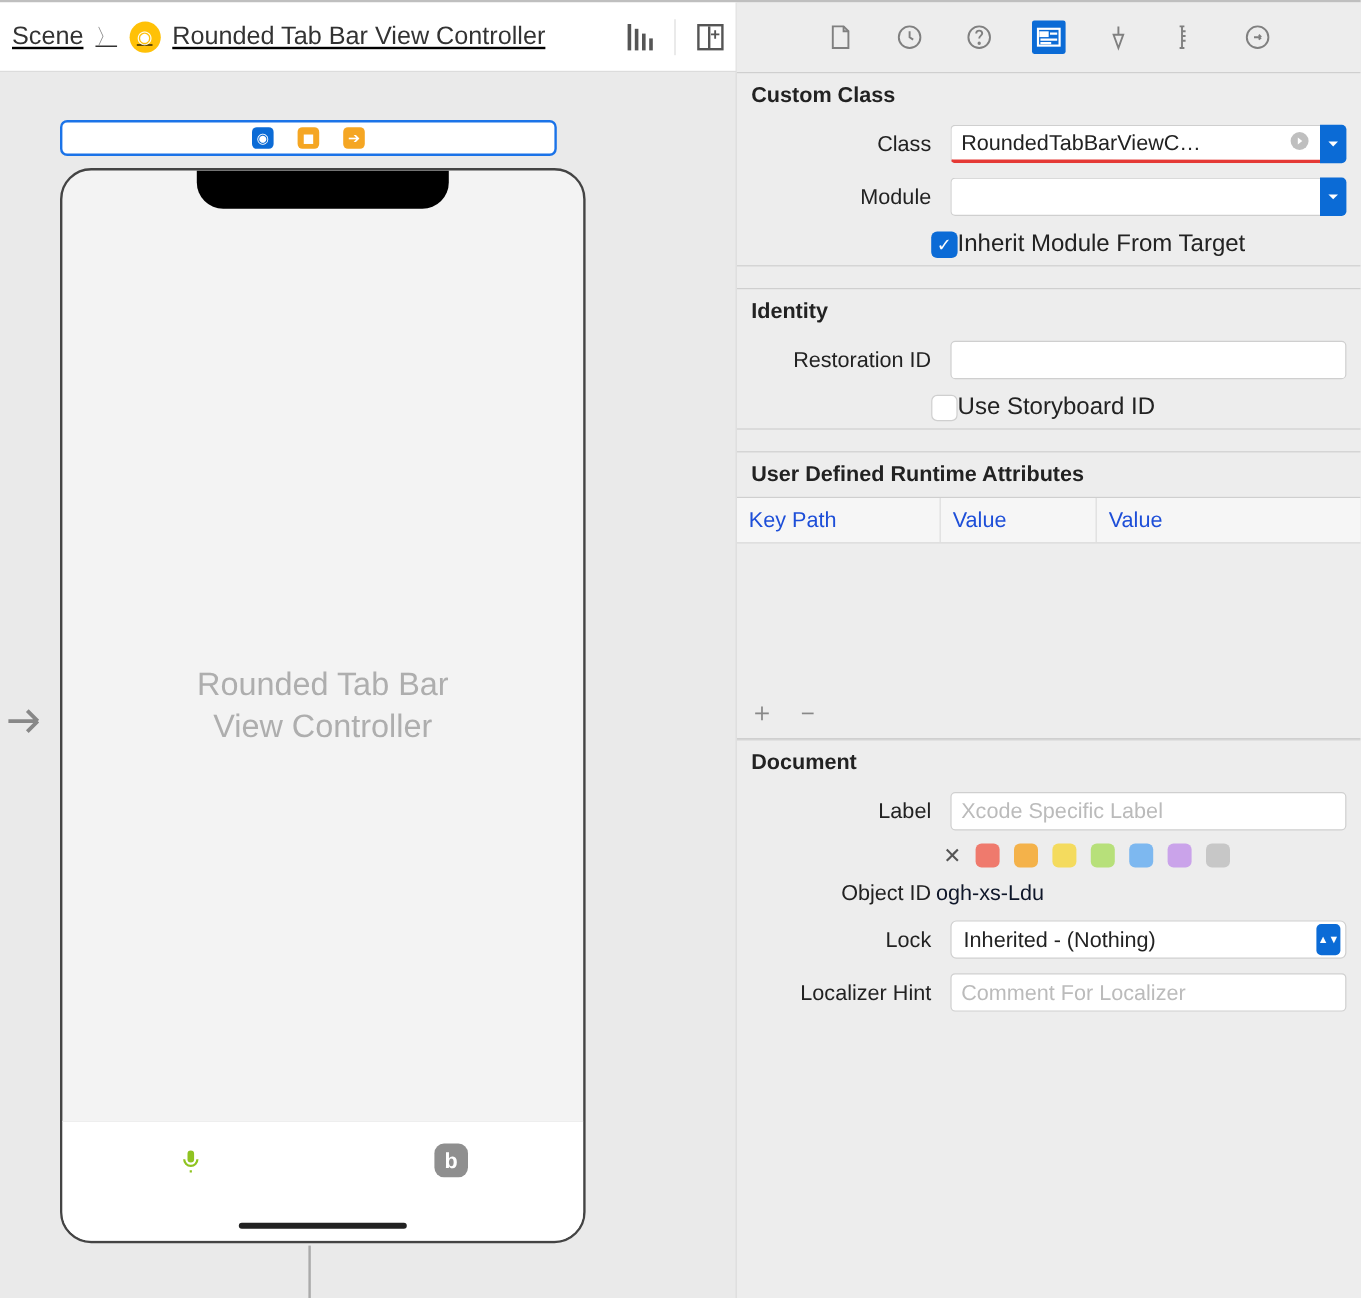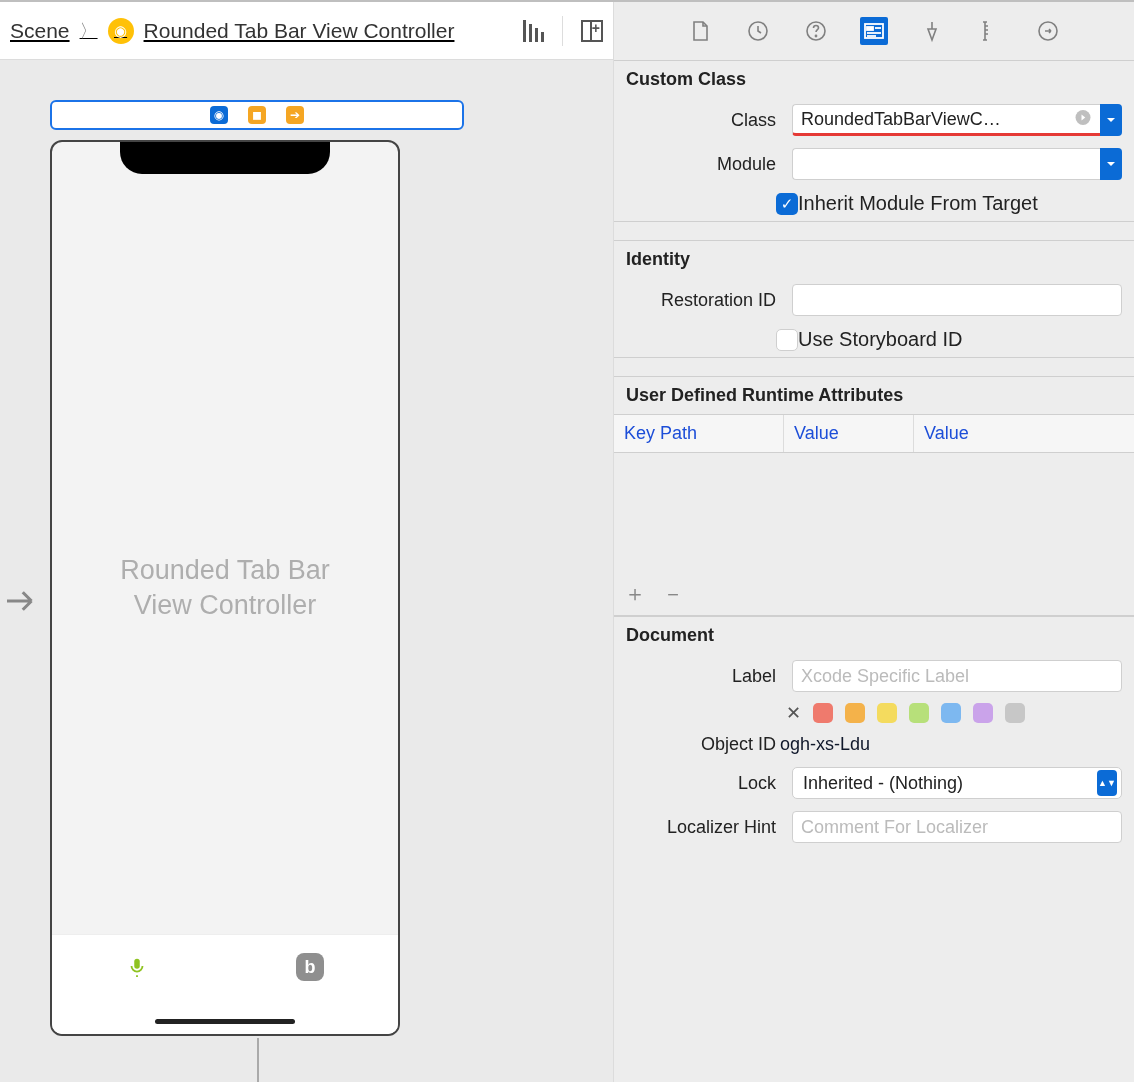--- a/index.html
+++ b/index.html
@@ -99,22 +99,22 @@
   background: #fff;
   border: 2px solid #1b73e8; border-radius: 6px;
   display:flex;align-items:center;justify-content:center;gap:20px;
 }
 .selection-bar .si{width:18px;height:18px;border-radius:4px;display:flex;align-items:center;justify-content:center;font-size:12px}
 .si1{background:#0b6bd6;color:#fff}
 .si2{background:#f5a623;color:#fff}
 .si3{background:#f5a623;color:#fff}
 
 .phone {
-  position:absolute; left:50px; top:80px; width:350px; height:896px;
-  background:#f3f3f3; border:2px solid #444; border-radius:12px;
+  position:absolute; left:50px; top:80px; width:438px; height:896px;
+  background:#f3f3f3; border:2px solid #444; border-radius:26px;
   overflow:hidden;
 }
 .notch{
   position:absolute; top:0; left:50%; transform:translateX(-50%);
   width:210px; height:32px; background:#000; border-radius:0 0 22px 22px;
 }
 .phone-content{
   position:absolute; inset:0;
   display:flex;align-items:center;justify-content:center;
 }

